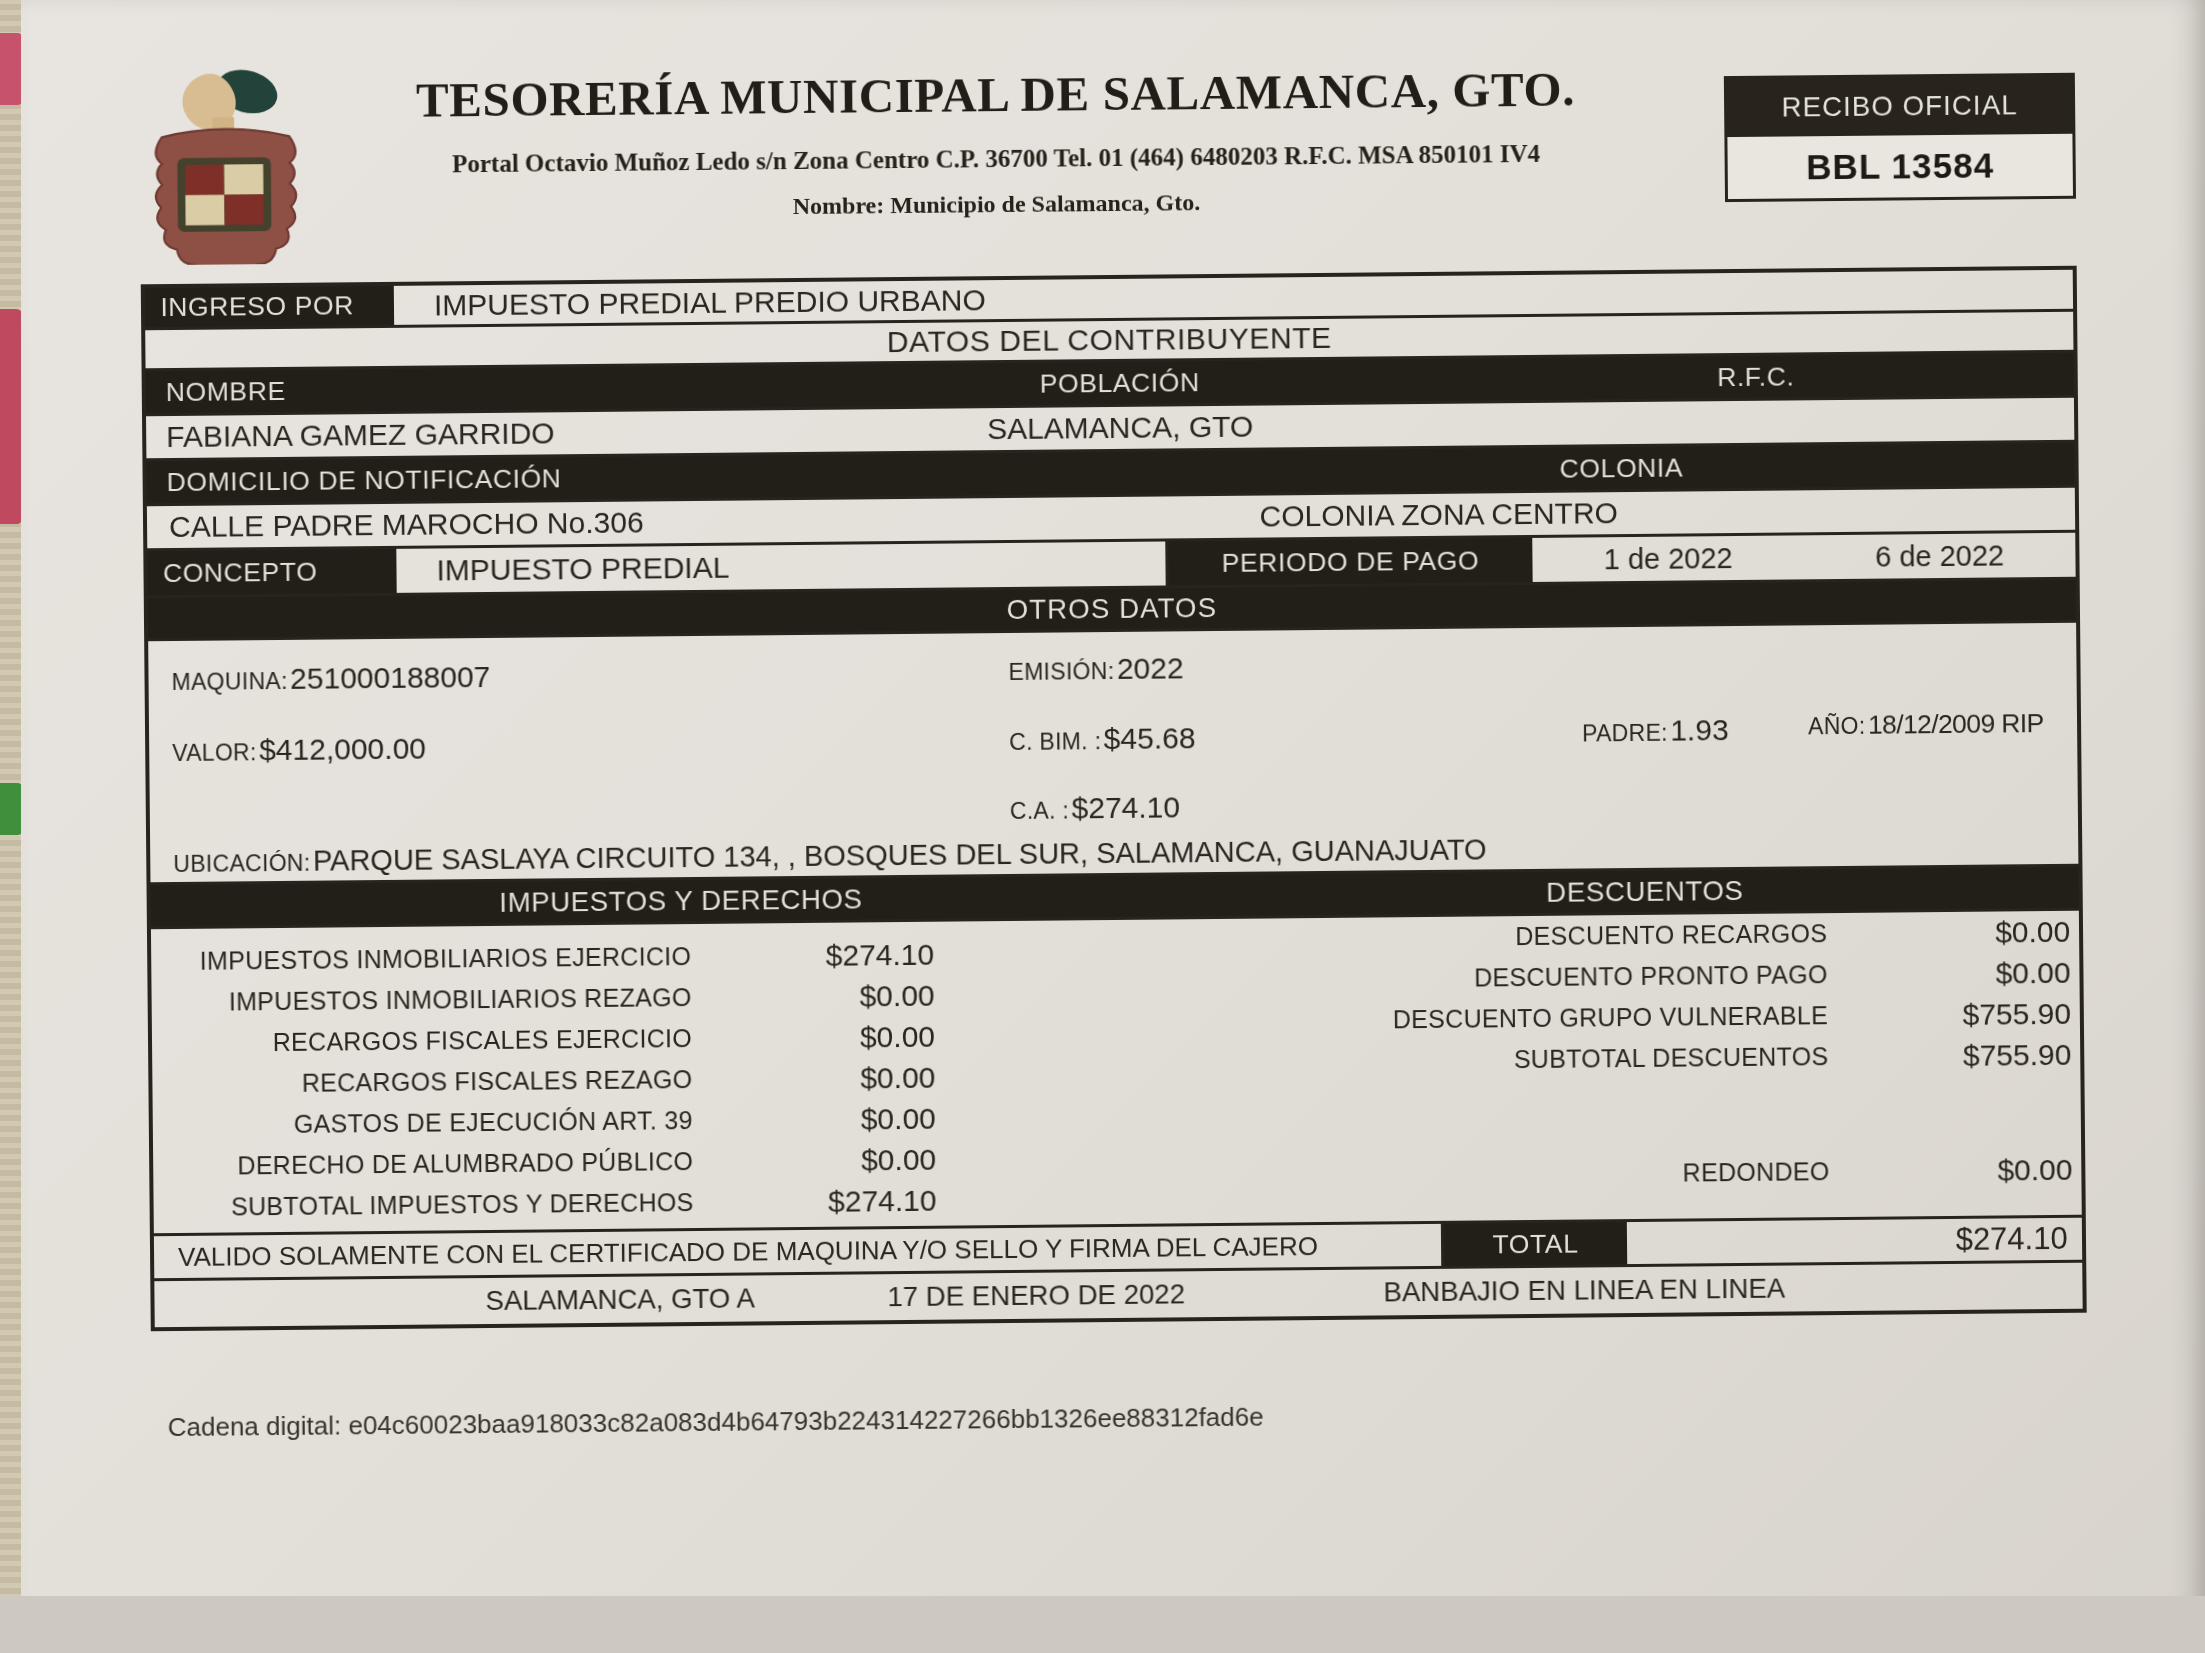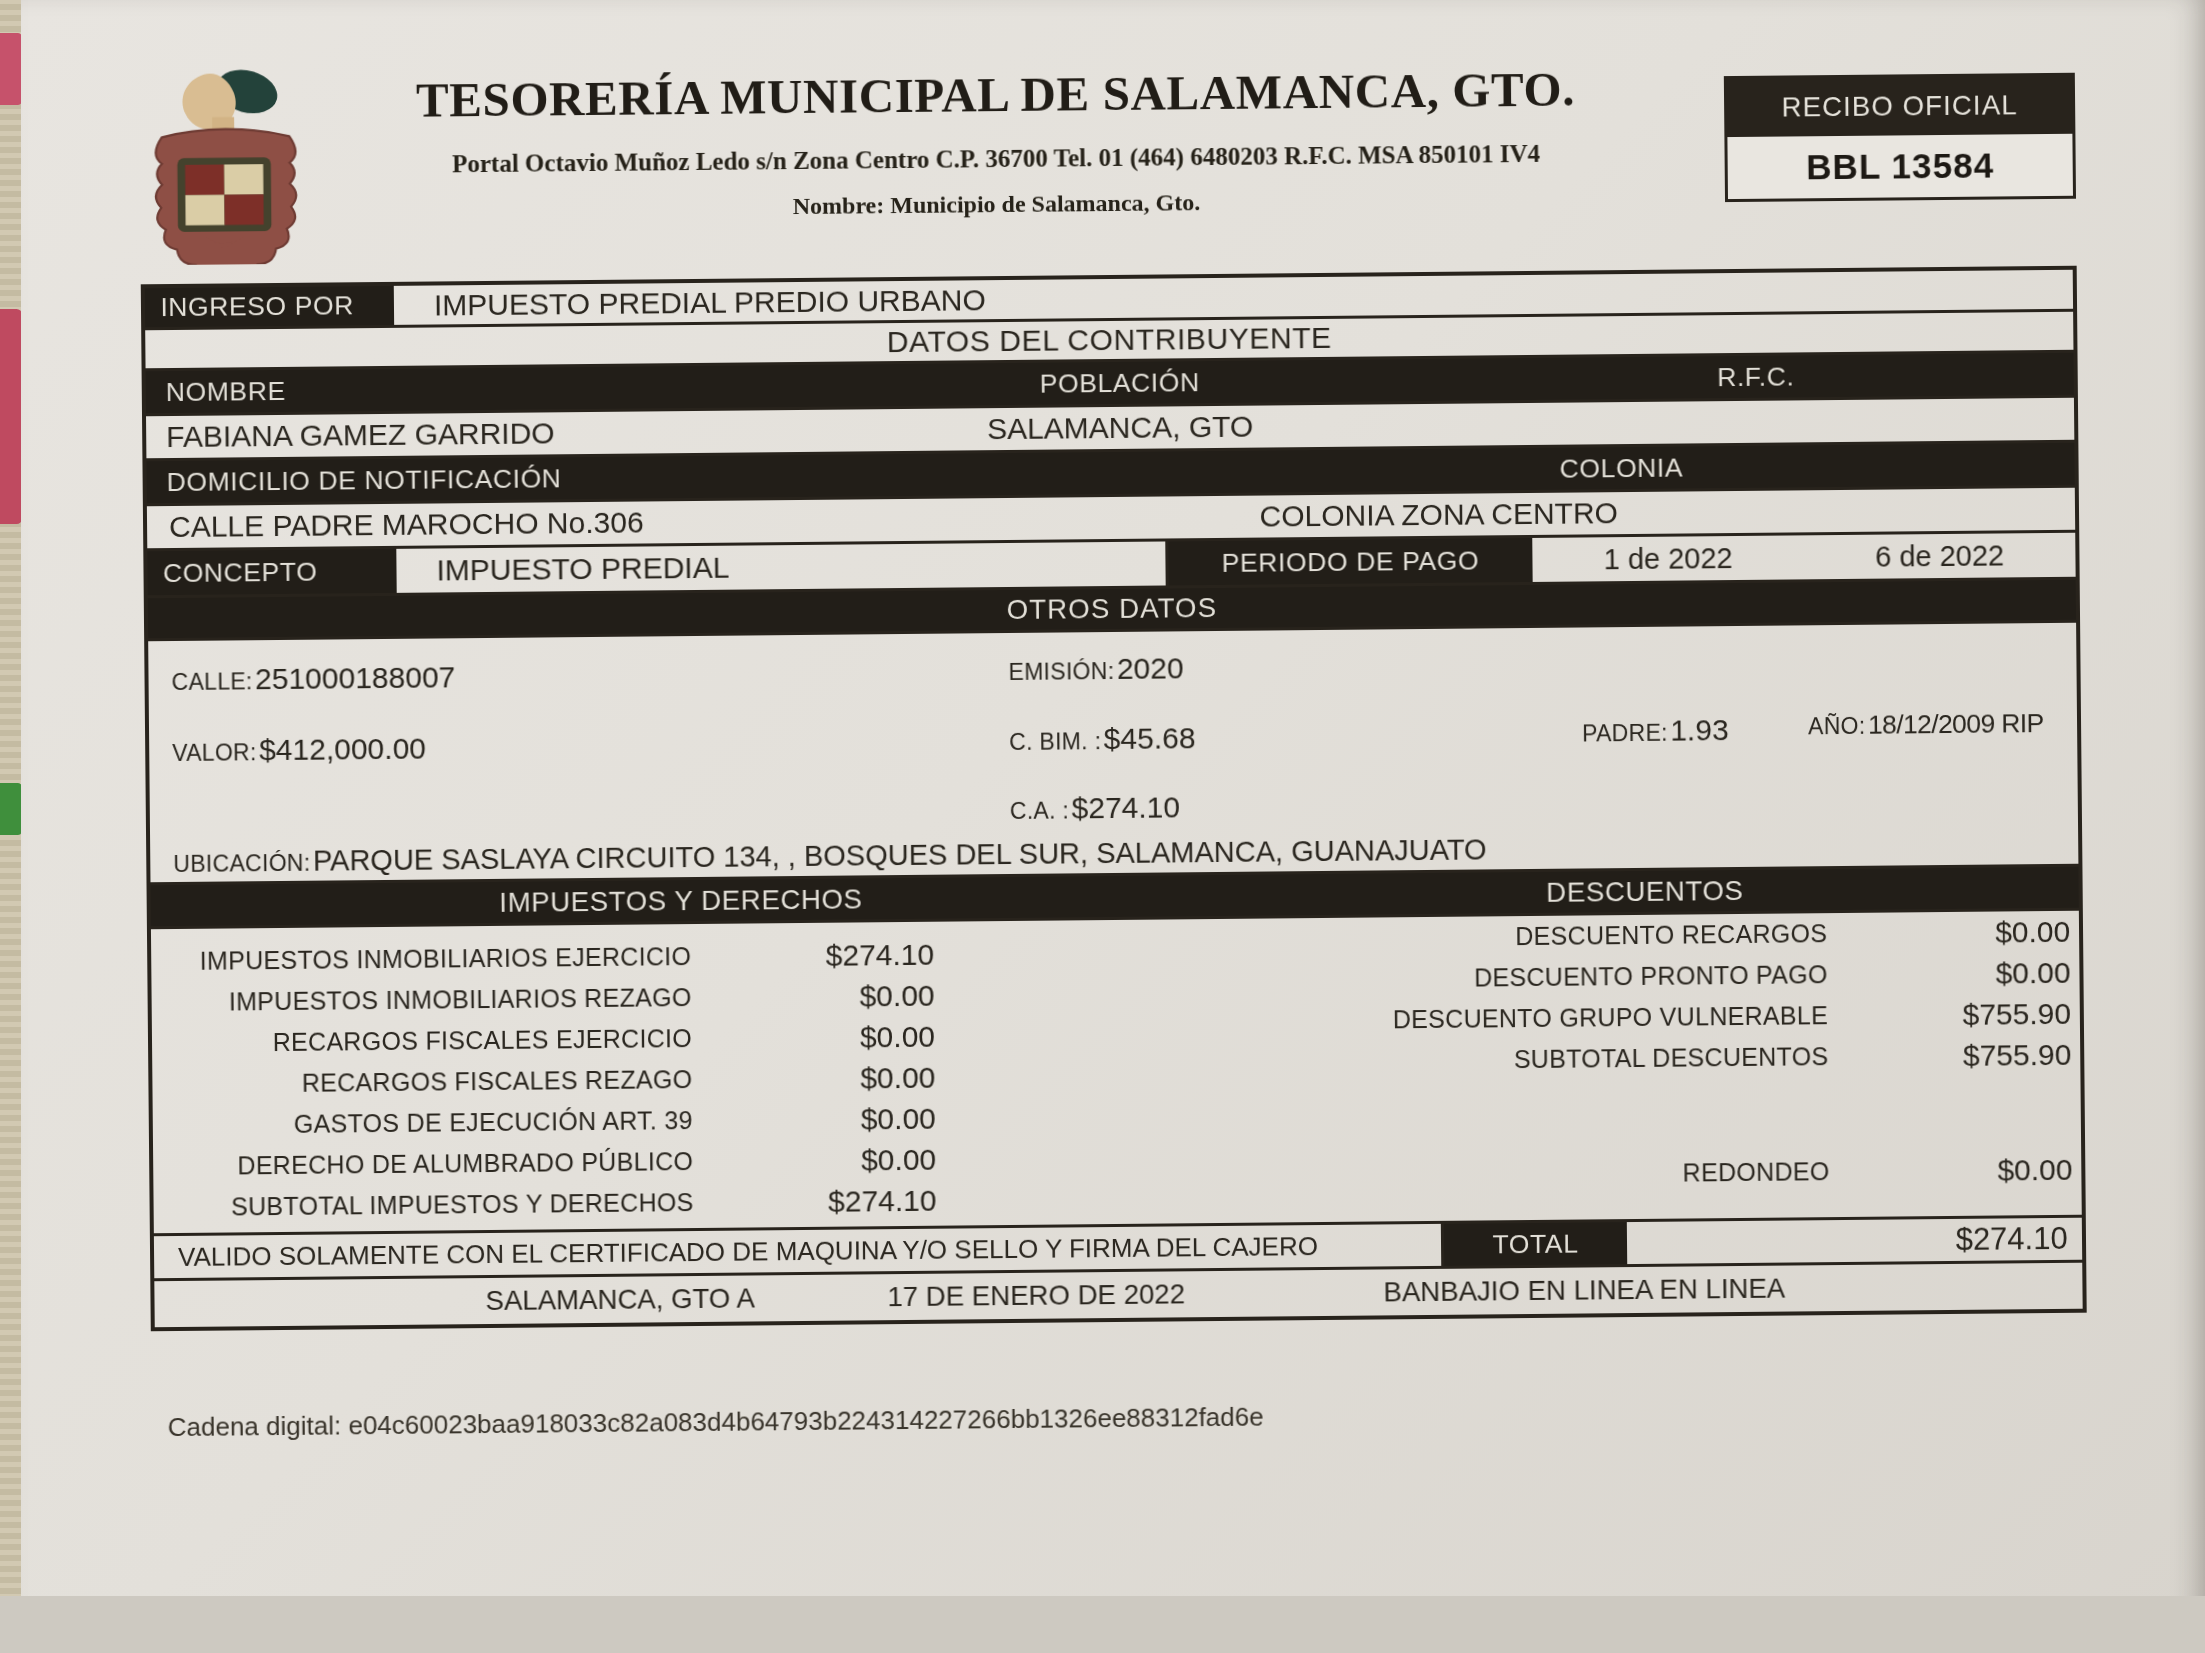--- a/index.html
+++ b/index.html
@@ -203,26 +203,26 @@
           <div class="periodo-vals">
             <span>1 de 2022</span>
             <span>6 de 2022</span>
           </div>
         </div>
 
         <div class="r-otros black">OTROS DATOS</div>
 
         <div class="otros-block">
           <div class="od od-cuenta">
-            <span class="k">CALLE:</span>
+            <span class="k">MAQUINA:</span>
             <span class="v">251000188007</span>
           </div>
           <div class="od od-emision">
             <span class="k">EMISIÓN:</span>
-            <span class="v">2020</span>
+            <span class="v">2022</span>
           </div>
           <div class="od od-valor">
             <span class="k">VALOR:</span>
             <span class="v">$412,000.00</span>
           </div>
           <div class="od od-cbim">
             <span class="k">C. BIM. :</span>
             <span class="v">$45.68</span>
           </div>
           <div class="od od-tasa">

